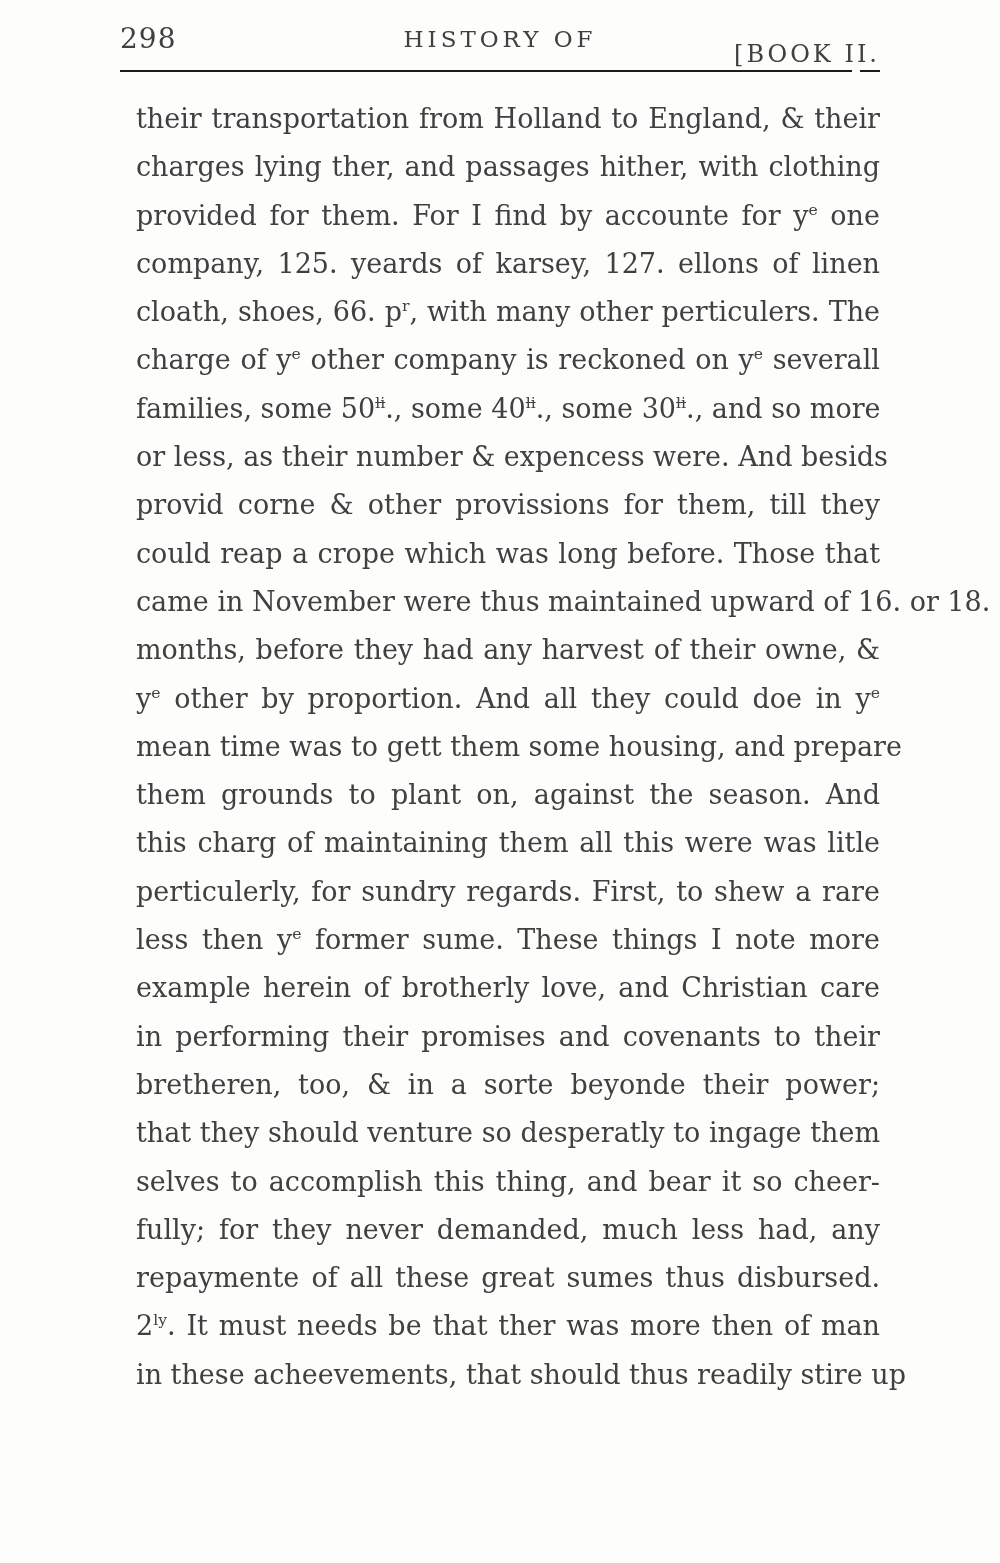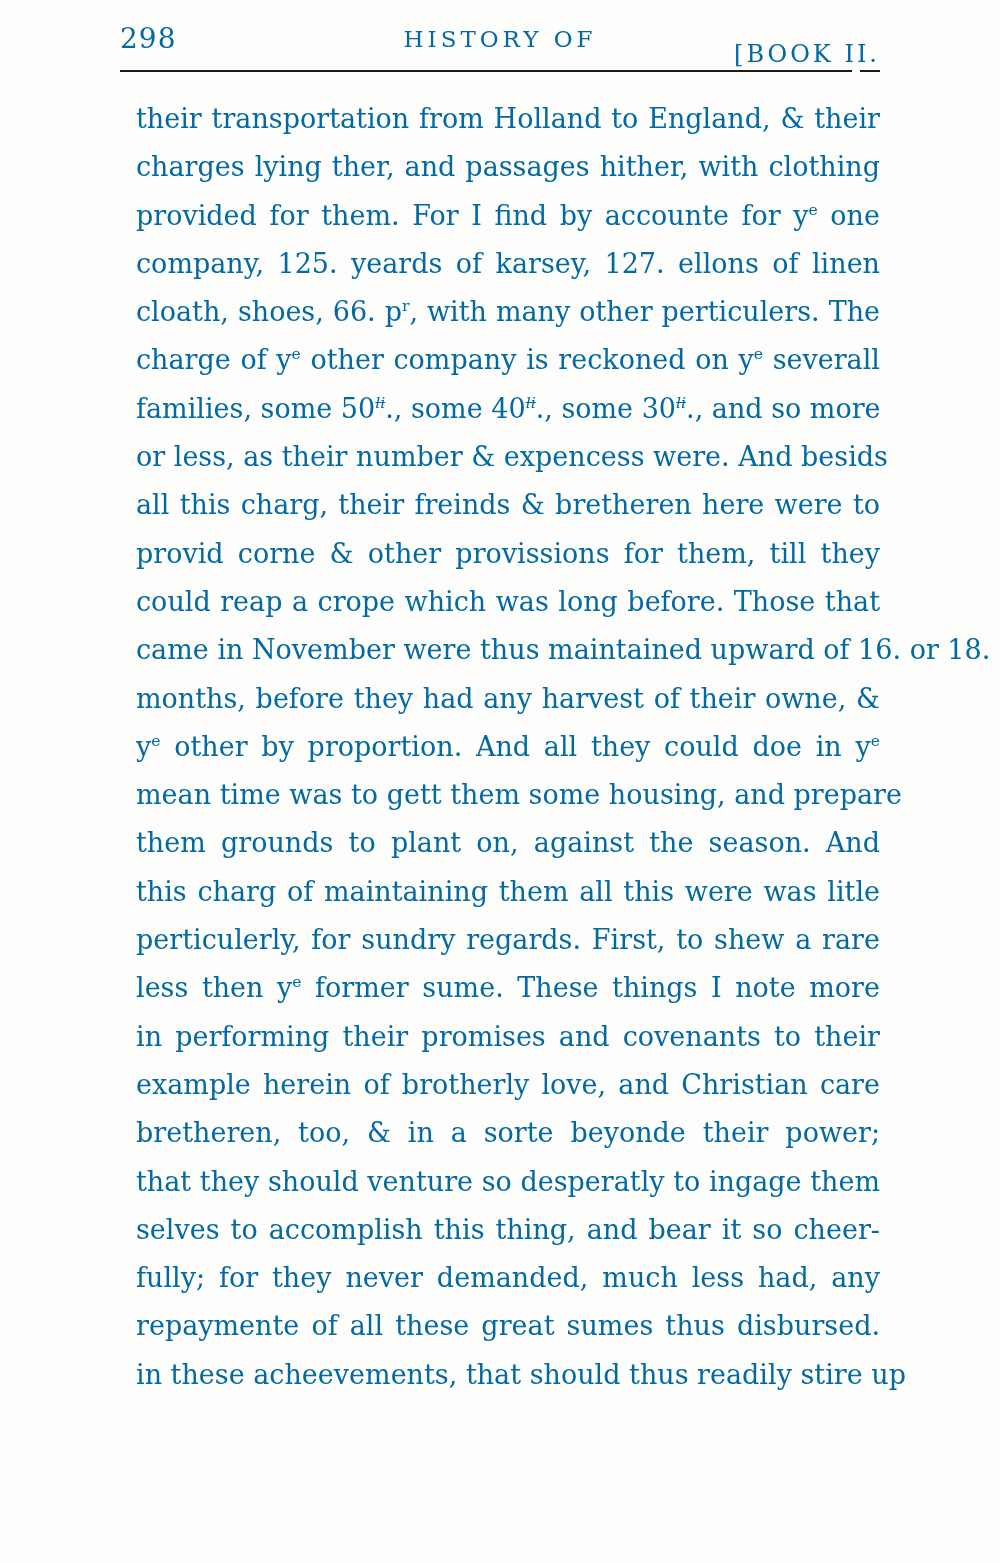--- a/index.html
+++ b/index.html
@@ -6,21 +6,21 @@
     margin: 0;
     padding: 0;
     background: #e8e8e6;
   }
   .page {
     position: relative;
     width: 1000px;
     height: 1563px;
     margin: 0 auto;
     background: #fdfdfc;
-    color: #0369a1;
+    color: #404040;
     font-family: "DejaVu Serif", "Liberation Serif", serif;
     box-sizing: border-box;
     padding: 20px 120px 0 120px;
   }
   .running-head {
     position: relative;
     height: 46px;
   }
   .page-number {
     position: absolute;
@@ -88,21 +88,20 @@
     width: 0;
   }
   sup {
     font-size: 0.58em;
     line-height: 0;
     vertical-align: super;
     letter-spacing: 0;
   }
   sup.struck {
     text-decoration: line-through;
-    font-style: italic;
   }
 </style>
 </head>
 <body>
 
 <div class="page">
 
   <div class="running-head">
     <span class="page-number">298</span>
     <span class="head-title">HISTORY OF</span>
@@ -116,34 +115,34 @@
 
   <div class="body-text">
       <div class="line">their transportation from Holland to England, &amp; their</div>
       <div class="line">charges lying ther, and passages hither, with clothing</div>
       <div class="line">provided for them.  For I find by accounte for y<sup>e</sup> one</div>
       <div class="line">company, 125. yeards of karsey, 127. ellons of linen</div>
       <div class="line">cloath, shoes, 66. p<sup>r</sup>, with many other perticulers.  The</div>
       <div class="line">charge of y<sup>e</sup> other company is reckoned on y<sup>e</sup> severall</div>
       <div class="line">families, some 50<sup class="struck">li</sup>., some 40<sup class="struck">li</sup>., some 30<sup class="struck">li</sup>., and so more</div>
       <div class="line">or less, as their number &amp; expencess were.  And besids</div>
-      <div class="line">all this charg, their freinds &amp; bretheren here were to</div>
       <div class="line">provid corne &amp; other provissions for them, till they</div>
       <div class="line">could reap a crope which was long before.  Those that</div>
       <div class="line">came in November were thus maintained upward of 16. or 18.</div>
       <div class="line">months, before they had any harvest of their owne, &amp;</div>
       <div class="line">y<sup>e</sup> other by proportion.  And all they could doe in y<sup>e</sup></div>
       <div class="line">mean time was to gett them some housing, and prepare</div>
       <div class="line">them grounds to plant on, against the season.  And</div>
       <div class="line">this charg of maintaining them all this were was litle</div>
       <div class="line">perticulerly, for sundry regards.  First, to shew a rare</div>
       <div class="line">less then y<sup>e</sup> former sume.  These things I note more</div>
+      <div class="line">example herein of brotherly love, and Christian care</div>
       <div class="line">in performing their promises and covenants to their</div>
-      <div class="line">example herein of brotherly love, and Christian care</div>
       <div class="line">bretheren, too, &amp; in a sorte beyonde their power;</div>
       <div class="line">that they should venture so desperatly to ingage them</div>
       <div class="line">selves to accomplish this thing, and bear it so cheer-</div>
       <div class="line">fully; for they never demanded, much less had, any</div>
       <div class="line">repaymente of all these great sumes thus disbursed.</div>
+      <div class="line">2<sup>ly</sup>. It must needs be that ther was more then of man</div>
       <div class="line">in these acheevements, that should thus readily stire up</div>
     </div>
 
 </div>
 
 </body></html>

